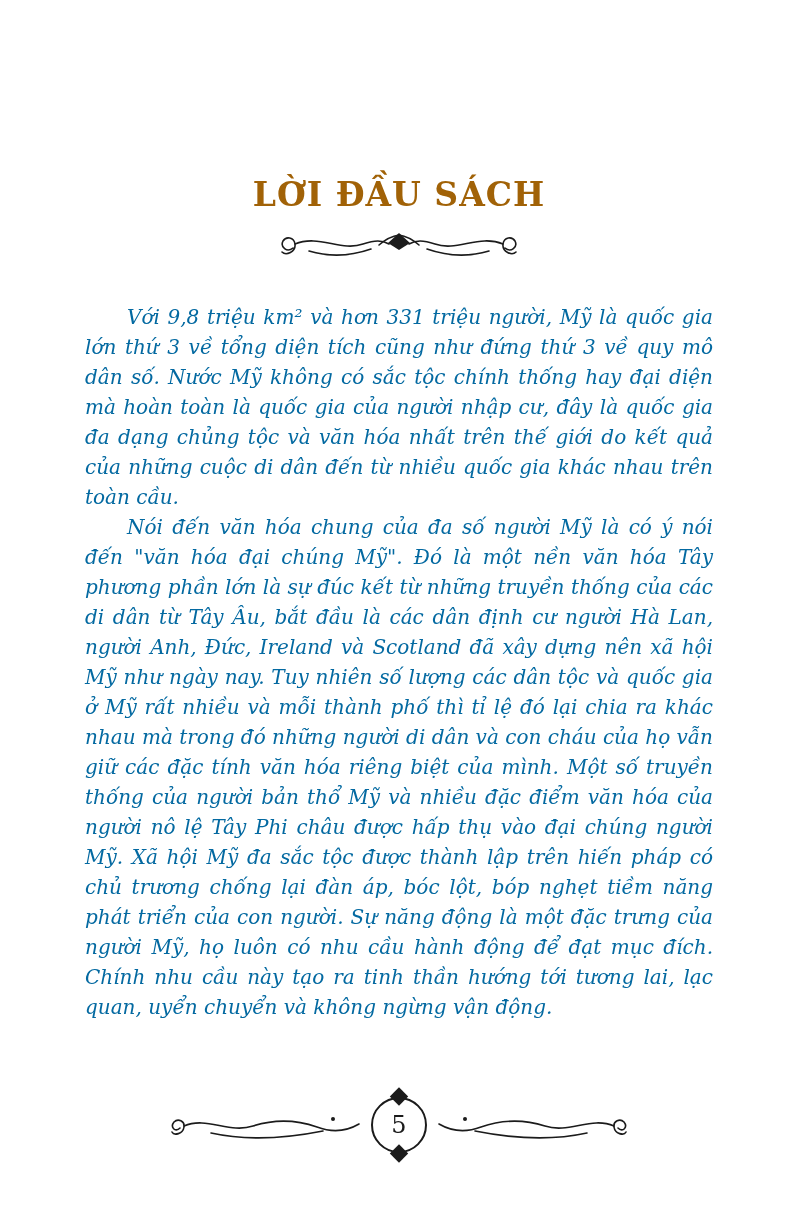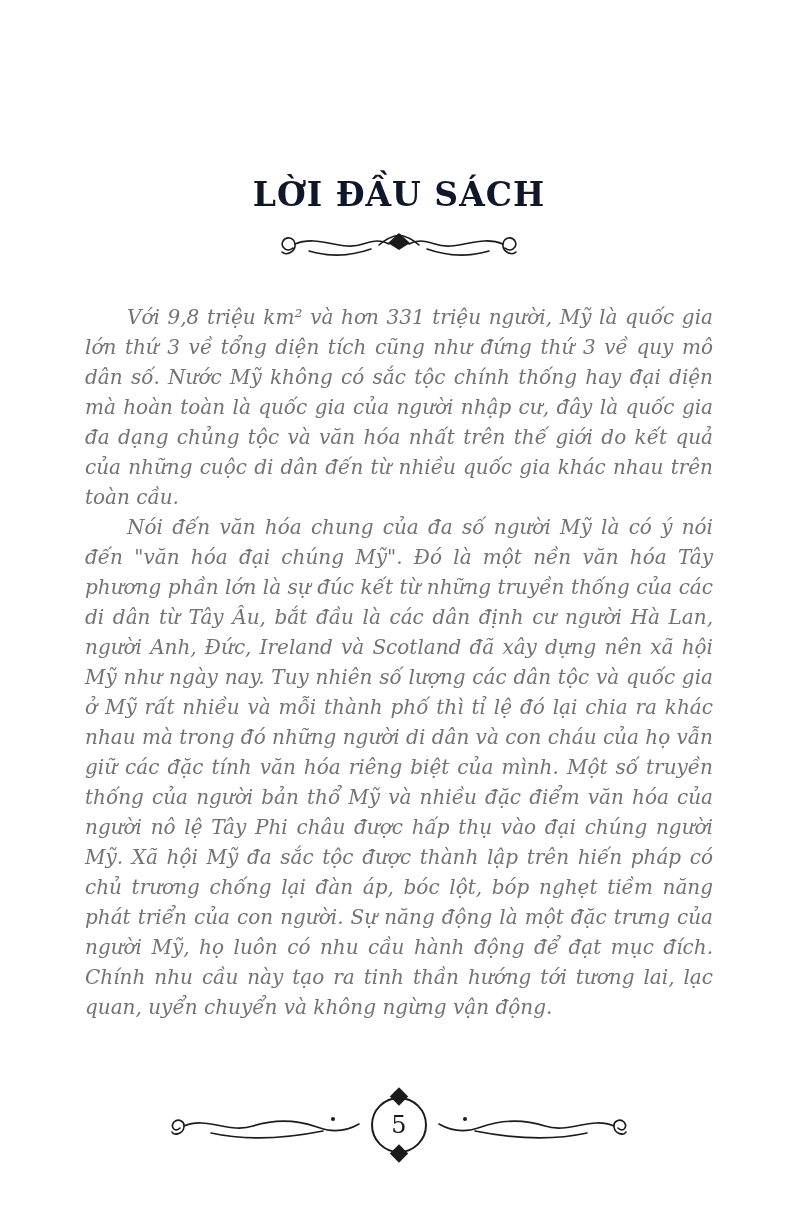--- a/index.html
+++ b/index.html
@@ -18,36 +18,36 @@
     font-family: "DejaVu Serif", serif;
     color: #1e1e1e;
     overflow: hidden;
   }
   .page-title {
     margin: 0 0 12px 0;
     text-align: center;
     font-size: 33px;
     font-weight: bold;
     letter-spacing: 1px;
-    color: #0f172a;
+    color: #a16207;
     font-family: "DejaVu Serif", serif;
   }
   .title-ornament {
     text-align: center;
     margin: 0 0 40px 0;
     line-height: 0;
   }
   .page-body p {
     margin: 0;
     font-style: italic;
     font-size: 20px;
     line-height: 30px;
     text-align: justify;
     text-indent: 42px;
-    color: #737373;
+    color: #0369a1;
   }
   .page-footer {
     position: absolute;
     left: 0;
     right: 0;
     bottom: 58px;
     display: flex;
     align-items: center;
     justify-content: center;
     gap: 10px;

